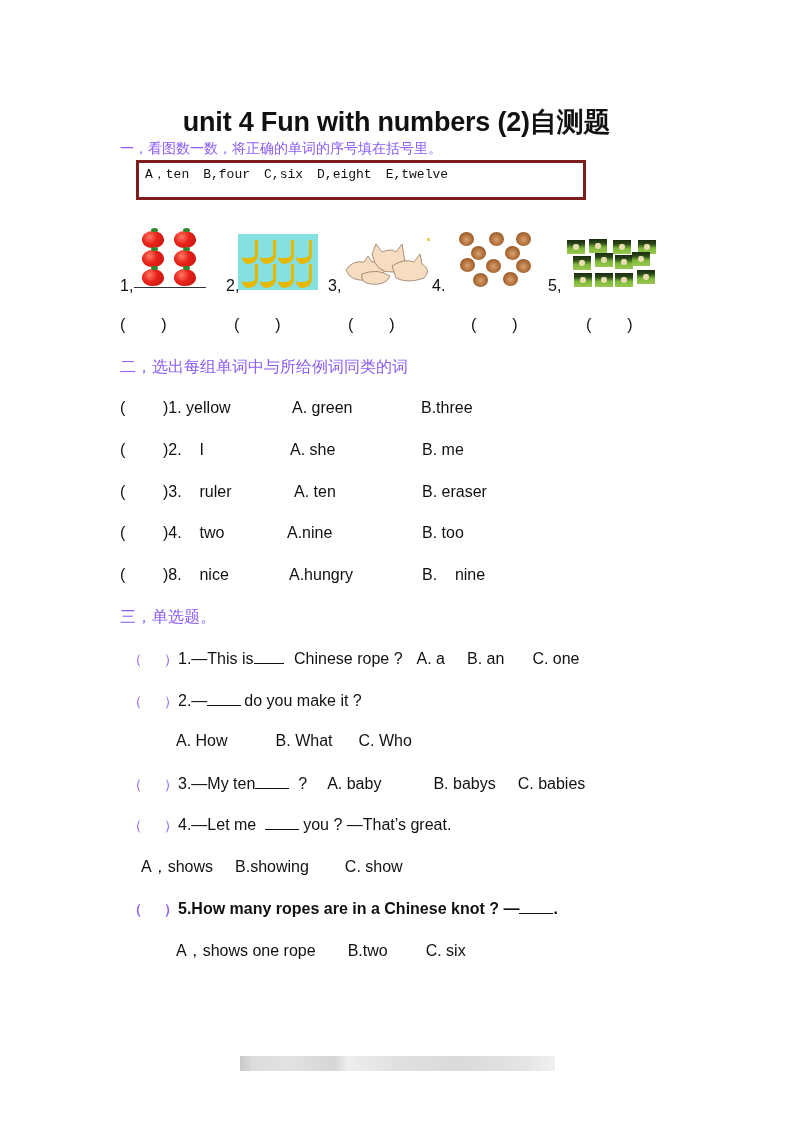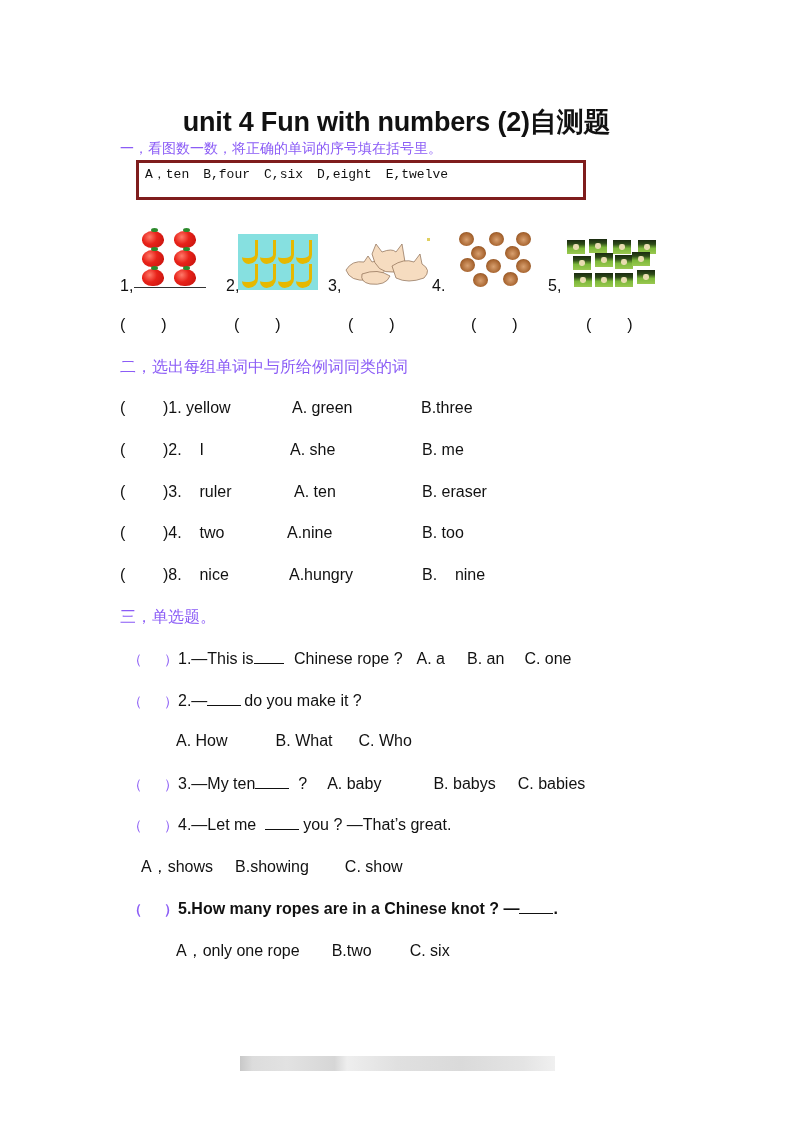--- a/index.html
+++ b/index.html
@@ -145,21 +145,21 @@
 <div>
   <div class="abs txt" style="left:120px;top:566px;">(</div>
   <div class="abs txt" style="left:163px;top:566px;white-space:pre;">)8.    nice</div>
   <div class="abs txt" style="left:289px;top:566px;">A.hungry</div>
   <div class="abs txt" style="left:422px;top:566px;white-space:pre;">B.    nine</div>
 </div>
 
 <div class="abs cn" style="left:120px;top:607px;font-size:16px;">三，单选题。</div>
 
 <div class="abs txt" style="left:128px;top:649px;">
-  <span class="cn" style="font-size:14px;">（</span><span class="cn" style="font-size:14px;margin-left:22px;">）</span><span>1.—This is</span><span class="underline" style="width:30px;height:14px;"></span><span style="margin-left:6px"> Chinese rope ?</span><span style="margin-left:14px">A. a</span><span style="margin-left:22px">B. an</span><span style="margin-left:20px">C. one</span>
+  <span class="cn" style="font-size:14px;">（</span><span class="cn" style="font-size:14px;margin-left:22px;">）</span><span>1.—This is</span><span class="underline" style="width:30px;height:14px;"></span><span style="margin-left:6px"> Chinese rope ?</span><span style="margin-left:14px">A. a</span><span style="margin-left:22px">B. an</span><span style="margin-left:28px">C. one</span>
 </div>
 
 <div class="abs txt" style="left:128px;top:691px;">
   <span class="cn" style="font-size:14px;">（</span><span class="cn" style="font-size:14px;margin-left:22px;">）</span><span>2.—</span><span class="underline" style="width:34px;height:14px;margin-right:3px;"></span><span>do you make it ?</span>
 </div>
 <div class="abs txt" style="left:176px;top:732px;">
   <span>A. How</span><span style="margin-left:48px">B. What</span><span style="margin-left:26px">C. Who</span>
 </div>
 
 <div class="abs txt" style="left:128px;top:774px;">
@@ -170,16 +170,16 @@
   <span class="cn" style="font-size:14px;">（</span><span class="cn" style="font-size:14px;margin-left:22px;">）</span><span style="white-space:pre">4.—Let me </span><span class="underline" style="width:34px;height:14px;margin-left:4px;"></span><span style="white-space:pre"> you ? —That’s great.</span>
 </div>
 <div class="abs txt" style="left:141px;top:857px;">
   <span>A，shows</span><span style="margin-left:22px">B.showing</span><span style="margin-left:36px">C. show</span>
 </div>
 
 <div class="abs txt" style="left:128px;top:899px;font-weight:bold;">
   <span class="cn" style="font-size:14px;">（</span><span class="cn" style="font-size:14px;margin-left:22px;">）</span><span>5.How many ropes are in a Chinese knot ? —</span><span class="underline" style="width:34px;height:14px;"></span><span>.</span>
 </div>
 <div class="abs txt" style="left:176px;top:941px;">
-  <span>A，only one rope</span><span style="margin-left:32px">B.two</span><span style="margin-left:38px">C. six</span>
+  <span>A，shows one rope</span><span style="margin-left:32px">B.two</span><span style="margin-left:38px">C. six</span>
 </div>
 
 <div class="footer-bar"></div>
 
 </body></html>

